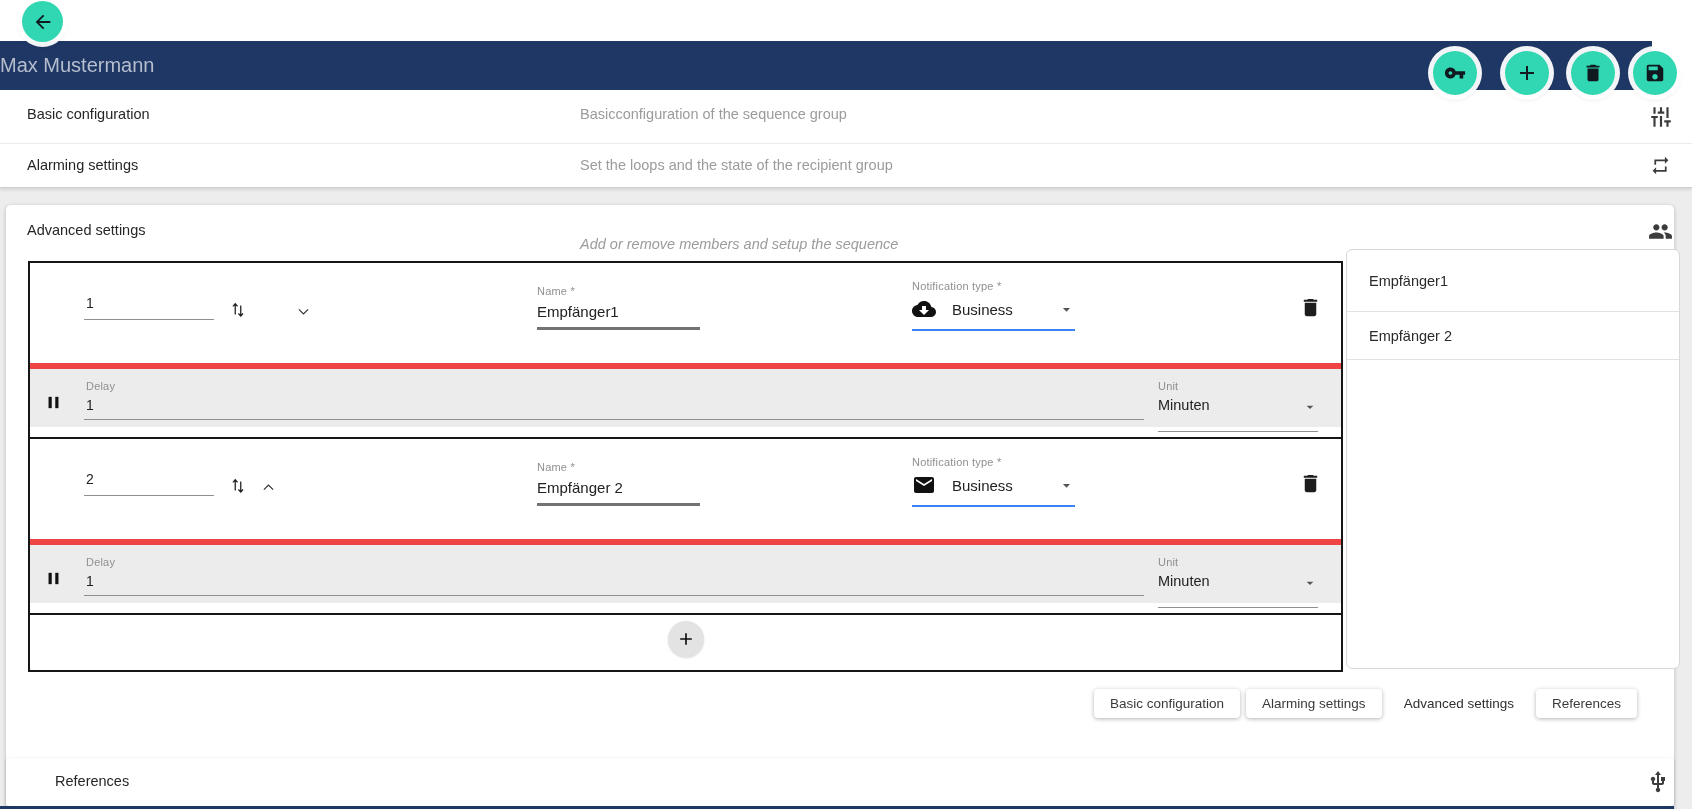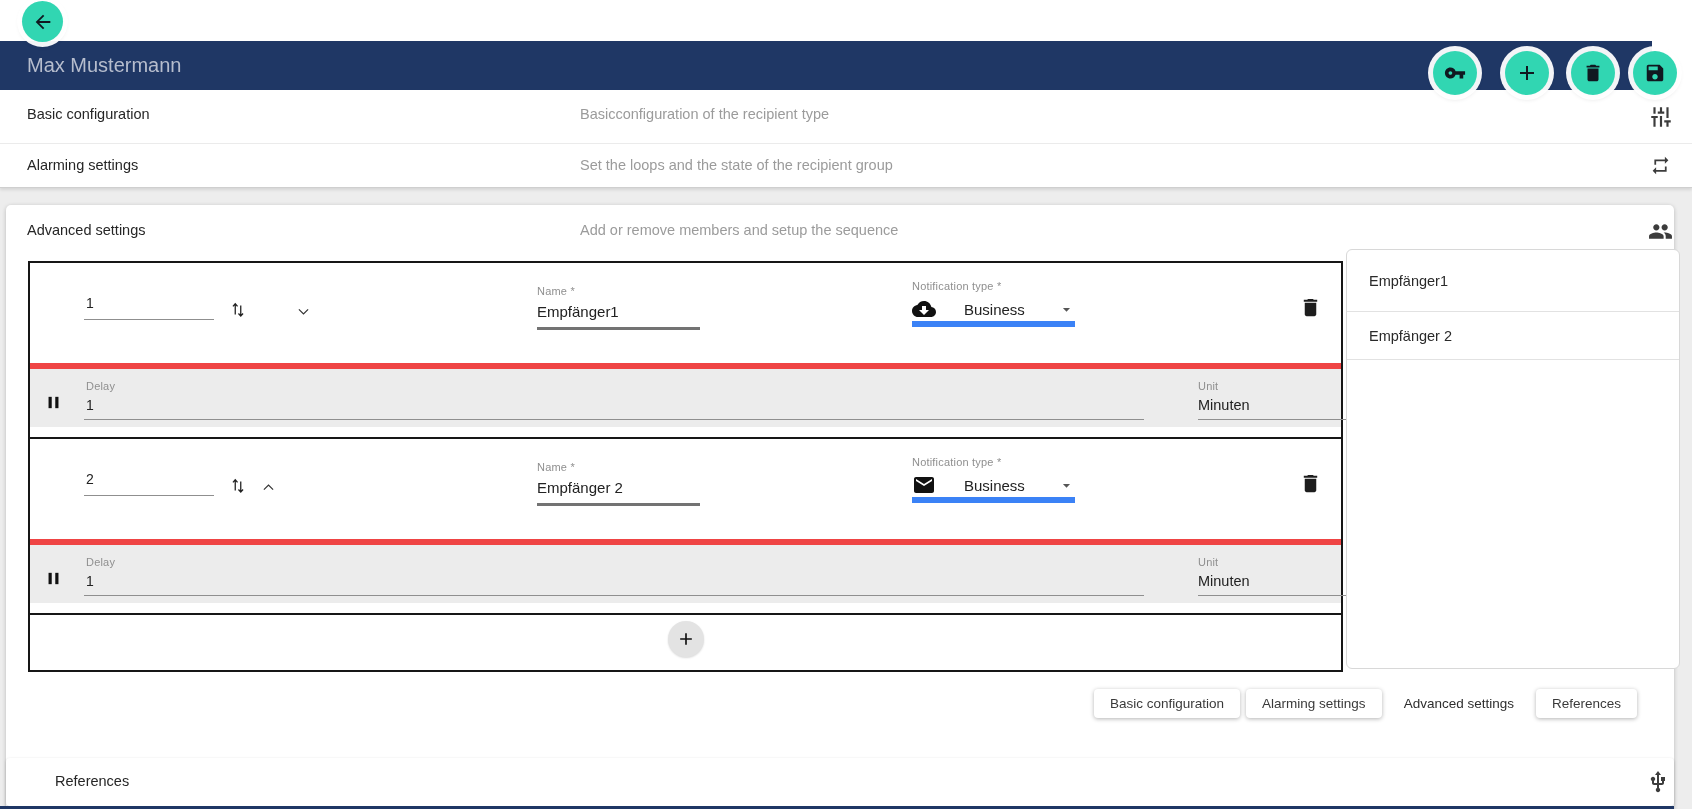--- a/index.html
+++ b/index.html
@@ -5,21 +5,21 @@
   * { margin:0; padding:0; box-sizing:border-box; }
   html,body { background:#fff; }
   .page {
     position:relative; width:1692px; height:809px; overflow:hidden;
     background:#ededed; font-family:"Liberation Sans", sans-serif; color:#222;
   }
   
   .top-card { position:absolute; left:0; top:0; width:1692px; height:188px;
     background:#fff; border-bottom:1px solid #cfcfcf; box-shadow:0 2px 3px rgba(0,0,0,0.10); }
   .header-bar { position:absolute; left:0; top:41px; width:1652px; height:49px;
-    background:#1f3765; display:flex; align-items:center; padding-left:27px;
+    background:#1f3765; display:flex; align-items:center; 
     font-size:20px; white-space:pre; }
   .header-user { color:#b6bdcd; }
   .header-rest { color:#ffffff; margin-left:7px; }
   .fab { position:absolute; border:none; border-radius:50%; background:#31d6b2;
     display:flex; align-items:center; justify-content:center; cursor:pointer;
     box-shadow:0 0 0 5px rgba(255,255,255,0.95), 0 2px 6px rgba(0,0,0,0.30); color:#101820; }
   .fab svg { display:block; }
   .back-fab { left:22px; top:1px; width:41px; height:41px; }
   .tb-fab { top:51px; width:44px; height:44px; }
   .fab-key   { left:1433px; } .fab-add { left:1505px; }
@@ -32,50 +32,50 @@
   .row-alarming { position:absolute; left:0; top:144px; width:100%; height:44px; }
   .row-basic .cfg-label, .row-basic .cfg-desc { top:16px; }
   .row-alarming .cfg-label, .row-alarming .cfg-desc { top:13px; }
   .row-basic .cfg-icon { left:1648px; top:14px; }
   .row-alarming .cfg-icon { left:1650px; top:11px; }
   
   .advanced-card { position:absolute; left:6px; top:205px; width:1668px; height:636px;
     background:#fff; border-radius:5px; box-shadow:0 1px 4px rgba(0,0,0,0.22); }
   .row-advanced { position:absolute; left:0; top:0; width:100%; height:50px; }
   .row-advanced .cfg-label { left:21px; top:17px; }
-  .row-advanced .cfg-desc  { left:574px; top:17px; }
+  .row-advanced .cfg-desc  { left:574px; top:31px;font-style:italic; }
   .row-advanced .cfg-icon  { left:1642px; top:14px; }
   
   .editor-card { position:absolute; left:22px; top:56px; width:1315px; height:411px;
     border:2px solid #161616; background:#fff; }
   .member-row { position:relative; height:100px; background:#fff; }
   .delay-row  { position:relative; height:64px; background:#ececec; border-top:6px solid #ef4444; }
   .group-sep  { height:12px; background:#fff; border-bottom:2px solid #161616; }
   .order-field { position:absolute; left:54px; top:32px; width:130px;
     border-bottom:1px solid #8f8f8f; padding:0 2px 8px 2px; font-size:14px; color:#222; }
   .icon-swap { position:absolute; left:197px; top:36px; color:#222; }
   .icon-chev { position:absolute; top:40px; color:#333; }
   .chev-a { left:265px; } .chev-b { left:230px; }
   .f-label { font-size:11px; color:#8f8f8f; letter-spacing:0.2px; }
   .f-value { font-size:15px; color:#222; }
   .name-field { position:absolute; left:507px; top:22px; width:163px;
     border-bottom:3px solid #737373; padding-bottom:7px; }
   .name-field .f-value { margin-top:6px; }
   .notif-field { position:absolute; left:882px; top:17px; width:163px;
-    border-bottom:6px solid #3b82f6; }
-  .select-line { position:relative; display:flex; align-items:center; gap:28px; margin-top:5px; height:24px; cursor:pointer; }
+    border-bottom:2px solid #3b82f6; padding-bottom:8px; }
+  .select-line { position:relative; display:flex; align-items:center; gap:16px; margin-top:5px; height:24px; cursor:pointer; }
   .select-line .caret { position:absolute; right:0; top:4px; color:#555; }
   .trash-btn { position:absolute; left:1267px; top:33px; width:26px; height:26px;
     background:none; border:none; color:#1d1d1d; cursor:pointer; }
   .icon-pause { position:absolute; left:15px; top:25px; color:#111; }
   .delay-field { position:absolute; left:54px; top:11px; width:1060px;
     border-bottom:1px solid #8f8f8f; padding:0 2px 6px 2px; }
   .delay-field .f-value { font-size:14px; margin-top:5px; }
   .unit-field { position:absolute; left:1128px; top:11px; width:160px;
-    border-bottom:1px solid #8f8f8f; padding-bottom:4px;margin-left:40px; }
+    border-bottom:1px solid #8f8f8f; padding-bottom:16px; }
   .unit-field .select-line { margin-top:3px; height:20px; }
   .unit-field .f-value { font-size:14.5px; }
   .plus-row { height:47px; display:flex; align-items:center; justify-content:center; }
   .plus-btn { width:36px; height:36px; border-radius:50%; border:none; background:#e3e3e3;
     color:#111; display:flex; align-items:center; justify-content:center; cursor:pointer;
     box-shadow:0 1px 2px rgba(0,0,0,0.15); }
   
   .members-panel { position:absolute; left:1340px; top:44px; width:334px; height:420px;
     background:#fff; border:1px solid #d8d8d8; border-radius:6px; overflow:hidden; }
   .member-item { height:62px; display:flex; align-items:center; padding-left:22px;
@@ -137,21 +137,21 @@
     <button class="fab tb-fab fab-save">
       <span class="icon">
         <svg width="22" height="22" viewBox="0 0 24 24" fill="currentColor">
             <path d="M17 3H5c-1.11 0-2 .9-2 2v14c0 1.1.89 2 2 2h14c1.1 0 2-.9 2-2V7l-4-4zm-5 16c-1.66 0-3-1.34-3-3s1.34-3 3-3 3 1.34 3 3-1.34 3-3 3zm3-10H5V5h10v4z"></path>
           </svg>
       </span>
     </button>
 
     <div class="row-basic">
       <span class="cfg-label">Basic configuration</span>
-      <span class="cfg-desc">Basicconfiguration of the recipient type</span>
+      <span class="cfg-desc">Basicconfiguration of the sequence group</span>
       <span class="cfg-icon icon">
         <svg width="26" height="26" viewBox="0 0 24 24" fill="currentColor">
             <g transform="rotate(90 12 12)">
               <path d="M3 17v2h6v-2H3zM3 5v2h10V5H3zm10 16v-2h8v-2h-8v-2h-2v6h2zM7 9v2H3v2h4v2h2V9H7zm14 4v-2H11v2h10zm-6-4h2V7h4V5h-4V3h-2v6z"></path>
             </g>
           </svg>
       </span>
     </div>
     <div class="row-alarming">
       <span class="cfg-label">Alarming settings</span>

